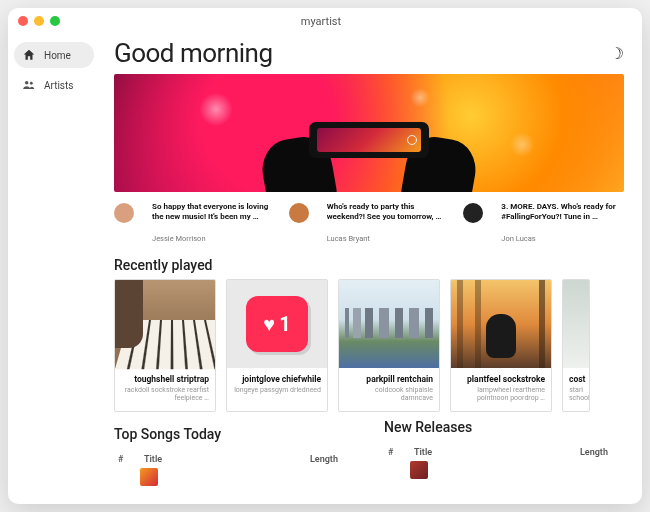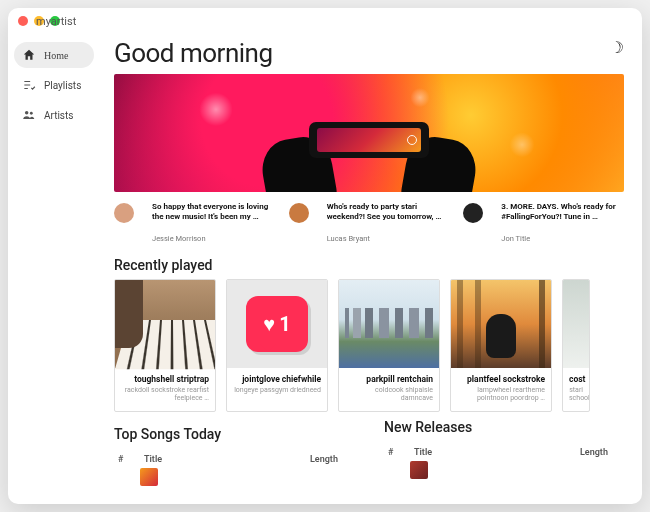--- a/index.html
+++ b/index.html
@@ -26,42 +26,42 @@
     align-items: center;
     padding: 0 10px;
     position: relative;
   }
   .traffic { display: flex; gap: 6px; }
   .dot { width: 10px; height: 10px; border-radius: 50%; }
   .d-red { background: #ff5f57; }
   .d-yellow { background: #febc2e; }
   .d-green { background: #28c840; }
   .titlebar-title {
-    position: absolute; left: 0; right: 8px; 
-    font-size: 11px; color: #555; pointer-events: none; padding-left: 28px;
+    position: absolute; left: 0; right: 8px; text-align: center;
+    font-size: 11px; color: #555; pointer-events: none;
   }
   .body { flex: 1; display: flex; overflow: hidden; }
   .sidebar {
     width: 92px;
     padding: 8px 6px;
     display: flex;
     flex-direction: column;
     gap: 4px;
   }
   .nav-item {
     display: flex; align-items: center; gap: 8px;
     padding: 6px 8px; border-radius: 16px;
     font-size: 10px; color: #444; cursor: pointer;
   }
-  .nav-item.active { background: #ededed; font-family: Liberation Serif, serif; }
+  .nav-item.active { background: #ededed; }
   .nav-icon { width: 14px; height: 14px; display:flex; align-items:center; justify-content:center; }
   .main {
     flex: 1; overflow: auto; padding: 4px 18px 12px 14px;
   }
-  .header-row { display:flex; justify-content:space-between; }
+  .header-row { display:flex; align-items:center; justify-content:space-between; }
   .greeting { font-size: 26px; font-weight: 400; color:#222; letter-spacing: -0.5px; }
   .moon { font-size: 16px; color:#222; cursor:pointer; }
   .hero {
     margin-top: 6px; width: 100%; height: 118px; border-radius: 2px; overflow:hidden;
     position: relative;
     background: radial-gradient(circle at 30% 40%, #ff1a5e 0%, #ff1a5e 18%, transparent 50%),
                 radial-gradient(circle at 70% 35%, #ffcc33 0%, #ff8a00 25%, transparent 60%),
                 linear-gradient(135deg, #7a0a3a 0%, #b60e52 30%, #ff4a1a 60%, #ffb733 100%);
   }
   .hero::after{
@@ -192,29 +192,20 @@
       <div class="nav-item active">
         <span class="nav-icon">
           <svg viewBox="0 0 24 24" width="14" height="14" fill="#333">
               <path d="M12 3l9 8h-3v9h-4v-6H10v6H6v-9H3z"></path>
             </svg>
         </span>
         <span>Home</span>
       </div>
       <div class="nav-item">
         <span class="nav-icon">
-          <svg viewBox="0 0 24 24" width="14" height="14" fill="none" stroke="#555" stroke-width="2">
-              <path d="M4 6h10M4 12h10M4 18h6"></path>
-              <path d="M16 17l2 2 4-4"></path>
-            </svg>
-        </span>
-        <span>Playlists</span>
-      </div>
-      <div class="nav-item">
-        <span class="nav-icon">
           <svg viewBox="0 0 24 24" width="14" height="14" fill="#555">
               <circle cx="8" cy="8" r="3"></circle>
               <circle cx="16" cy="9" r="2.4"></circle>
               <path d="M2 19c0-3 3-5 6-5s6 2 6 5zM13 19c0-2 2-4 4-4s4 2 4 4z"></path>
             </svg>
         </span>
         <span>Artists</span>
       </div>
     </div>
 
@@ -240,29 +231,29 @@
         <div class="post">
           <div class="avatar av1"></div>
           <div>
             <div class="post-text">So happy that everyone is loving the new music! It's been my …</div>
             <div class="post-author">Jessie Morrison</div>
           </div>
         </div>
         <div class="post">
           <div class="avatar av2"></div>
           <div>
-            <div class="post-text">Who's ready to party stari weekend?! See you tomorrow, …</div>
+            <div class="post-text">Who's ready to party this weekend?! See you tomorrow, …</div>
             <div class="post-author">Lucas Bryant</div>
           </div>
         </div>
         <div class="post">
           <div class="avatar av3"></div>
           <div>
             <div class="post-text">3. MORE. DAYS. Who's ready for #FallingForYou?! Tune in …</div>
-            <div class="post-author">Jon Title</div>
+            <div class="post-author">Jon Lucas</div>
           </div>
         </div>
       </div>
 
       <div class="section-title">Recently played</div>
       <div class="cards-row">
         <div class="card">
           <div class="card-img img-piano"></div>
           <div class="card-body">
             <div class="card-title">toughshell striptrap</div>

